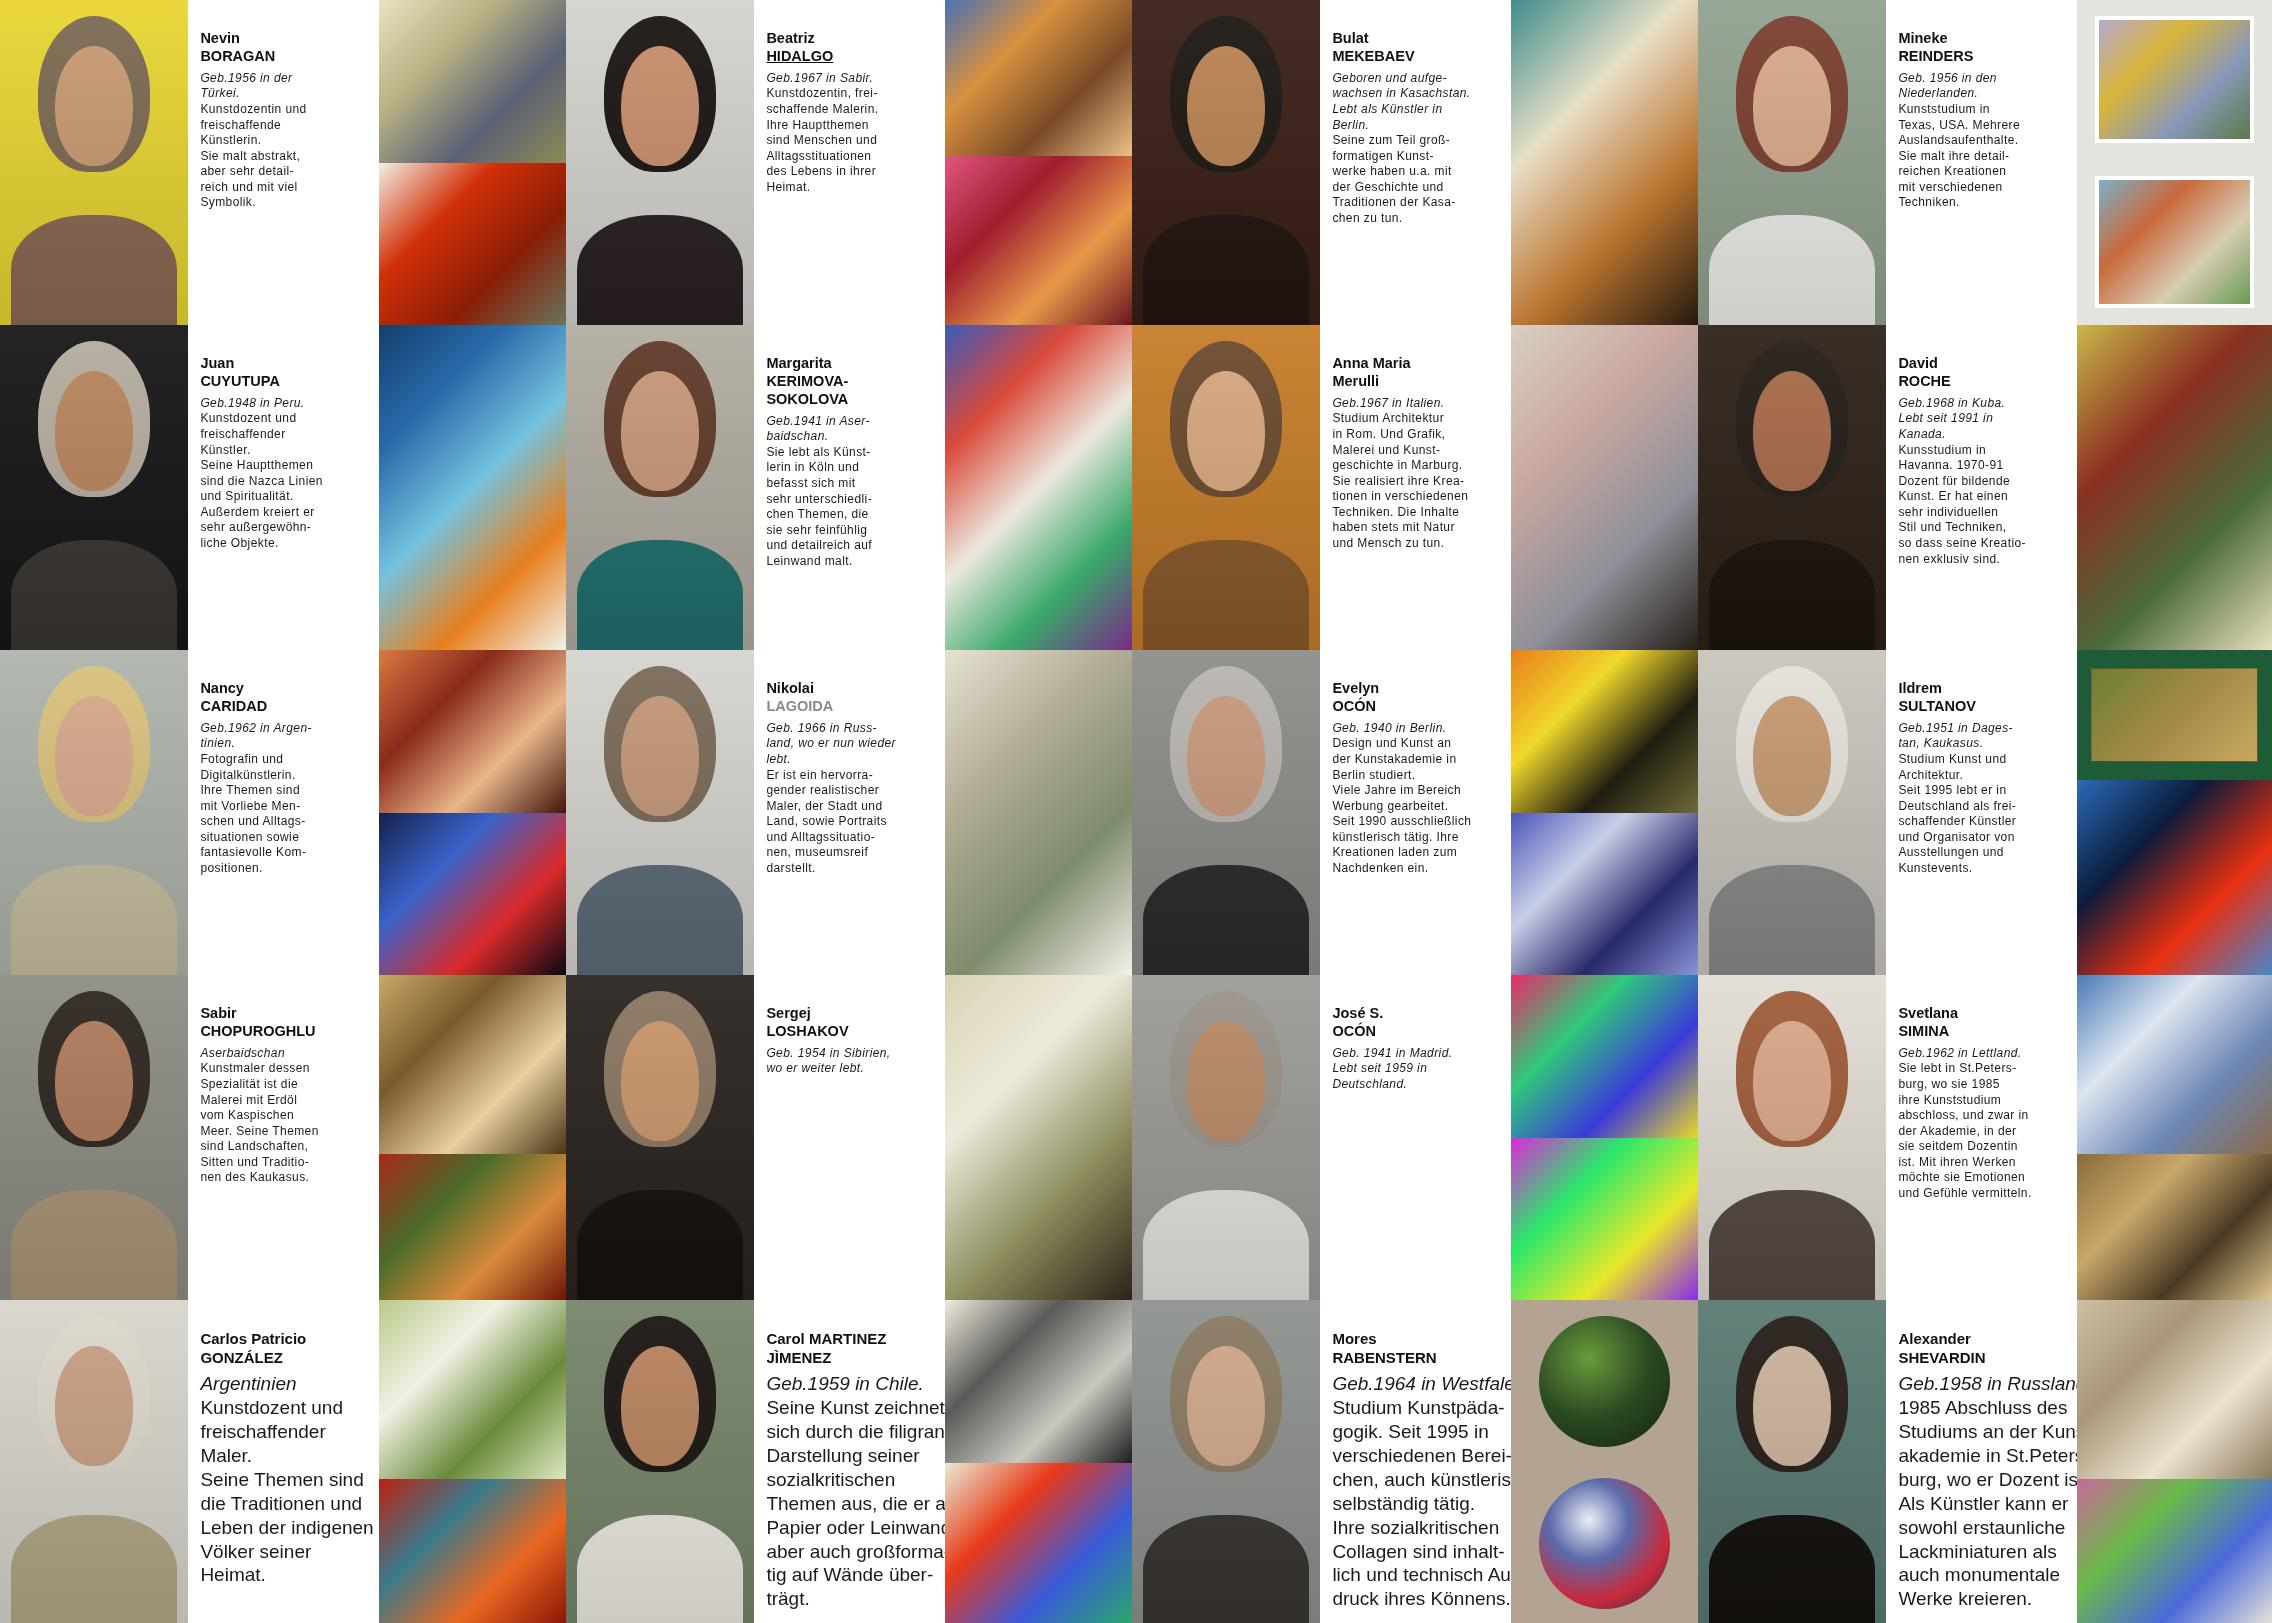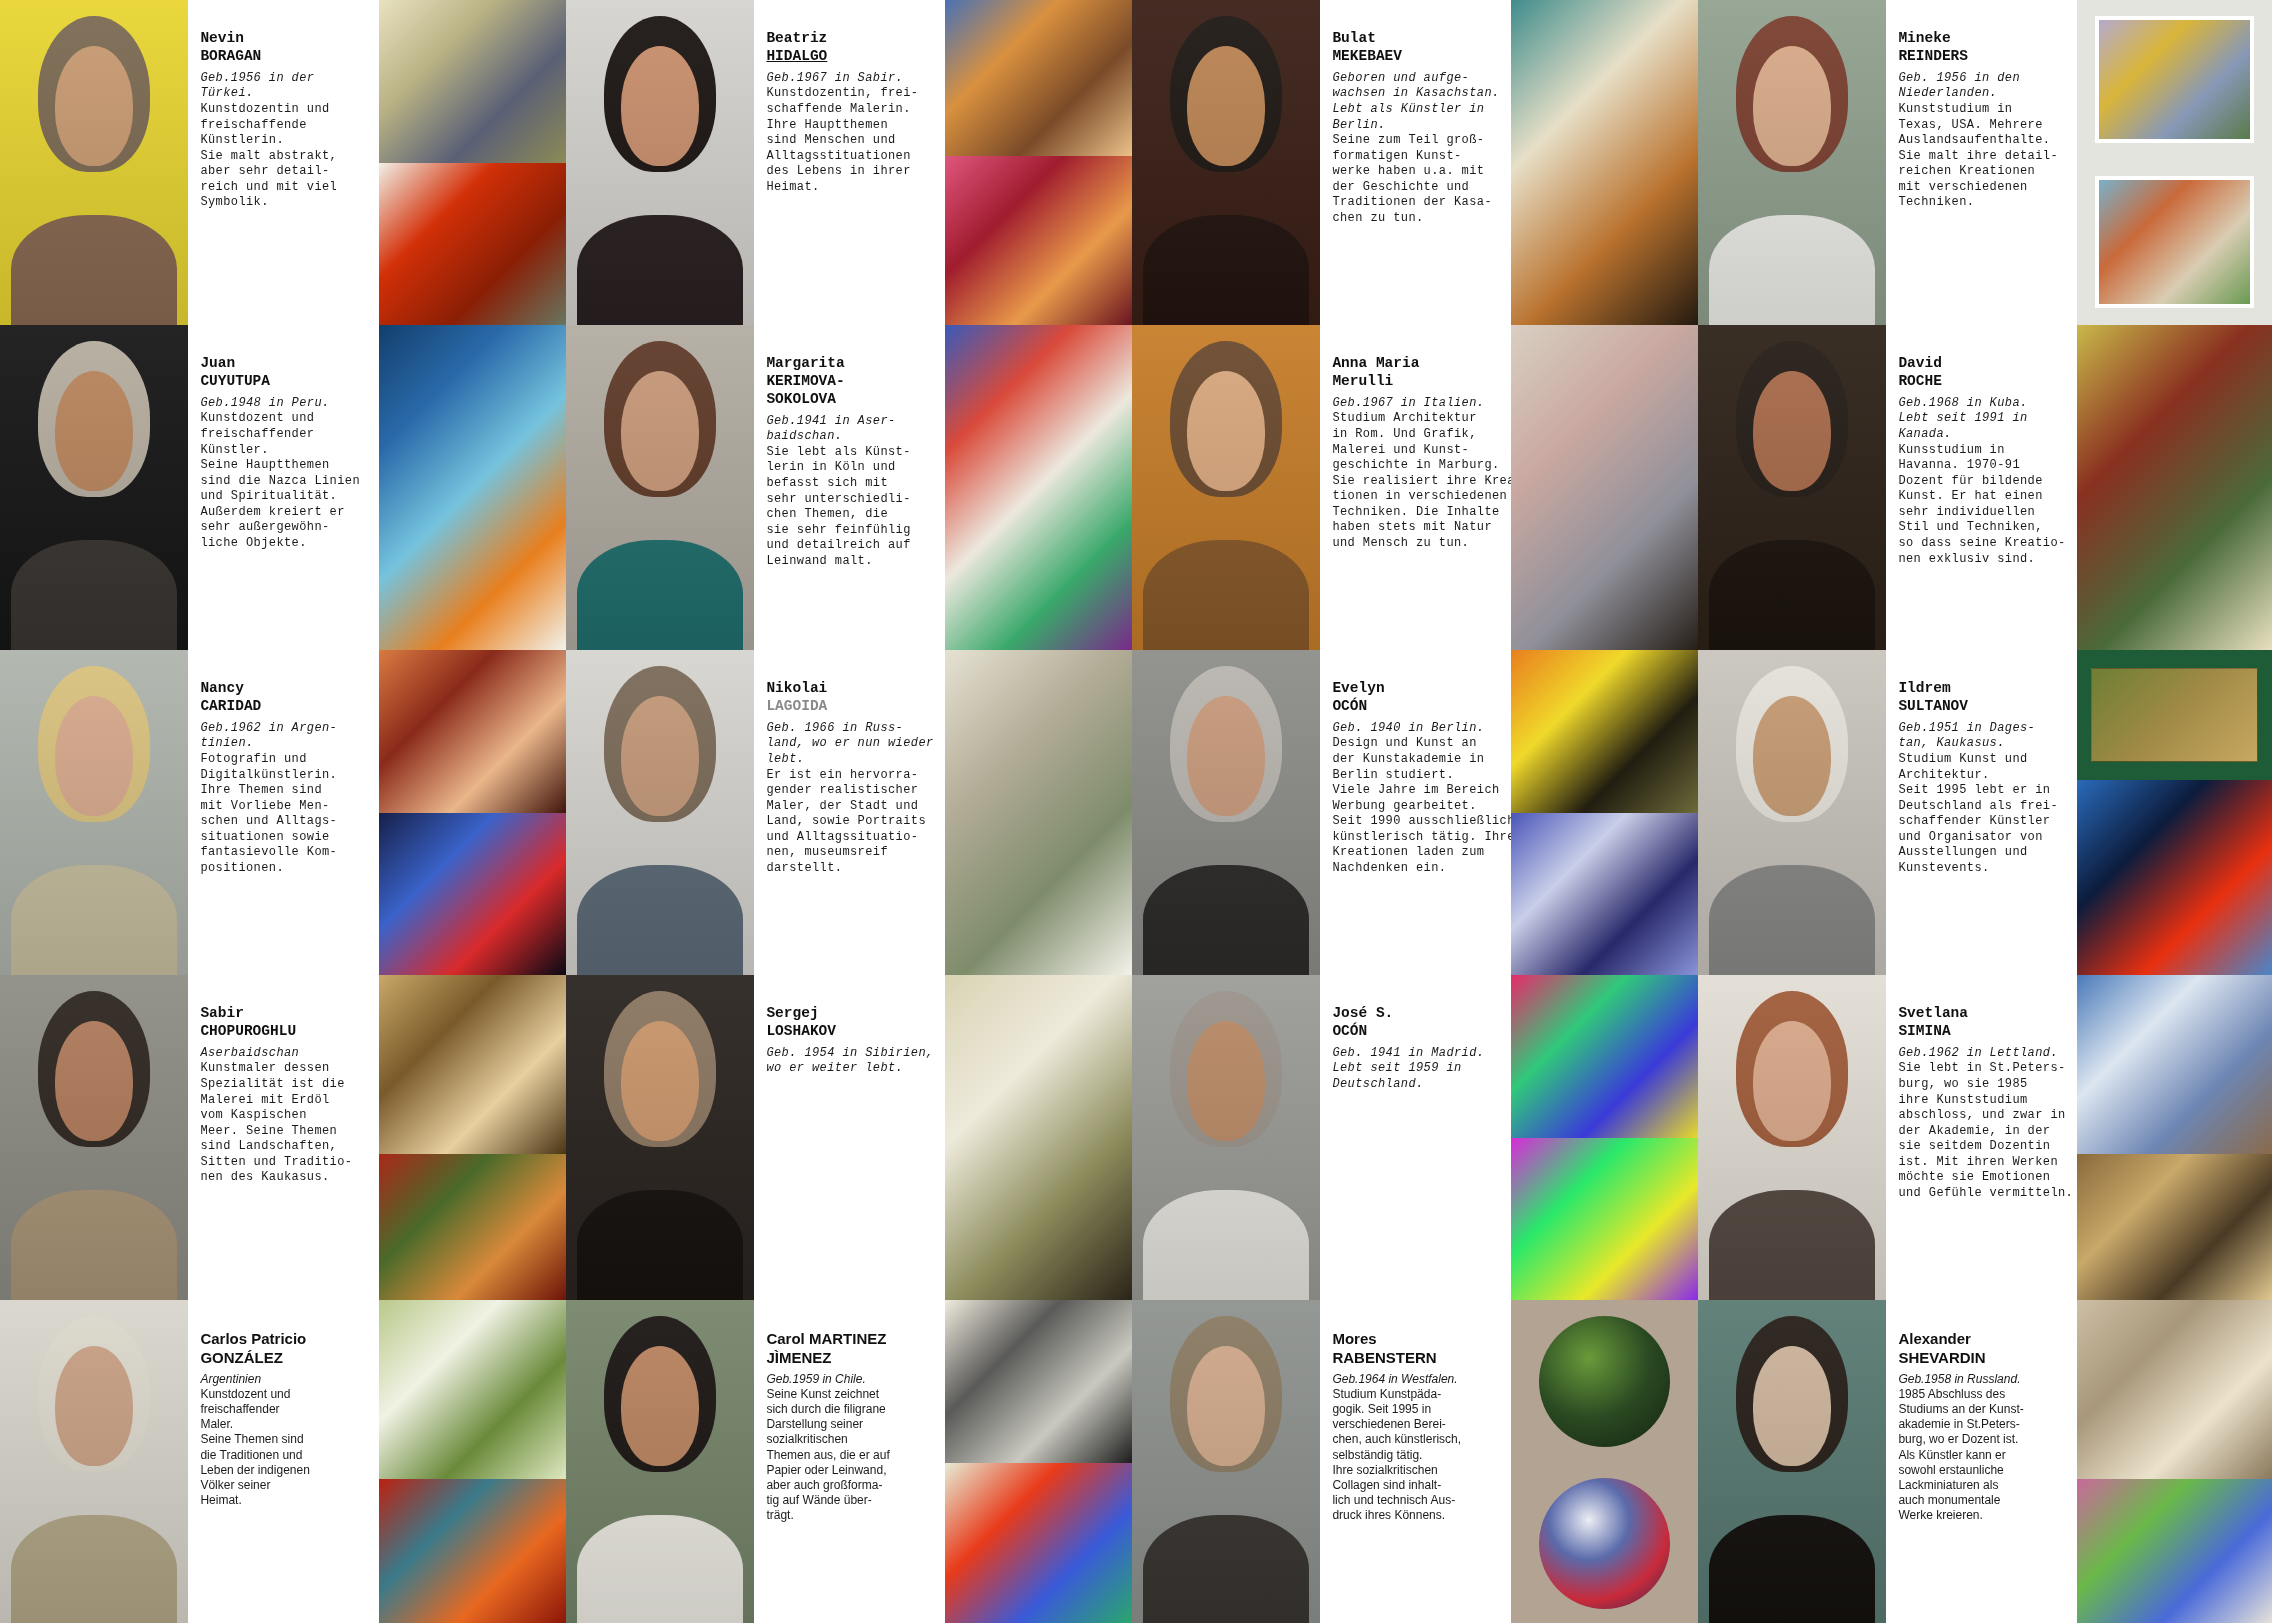--- a/index.html
+++ b/index.html
@@ -20,24 +20,24 @@
   
   .cell.text{background:#ffffff;box-sizing:border-box;padding:30px 8.3px 0 12.4px;color:#141414;}
   .pt-r1{padding-top:30px;}
   .pt-r2{padding-top:75px;}
   .pt-r3{padding-top:18px;}
   .pt-r4{padding-top:70px;}
   .pt-r5{padding-top:18.6px;}
   .a-name{font-weight:bold;font-size:14.5px;line-height:1.24;color:#101010;margin-bottom:4.8px;white-space:pre;}
   .a-origin{font-style:italic;}
   .a-origin,.a-bio{font-size:12px;line-height:1.3;white-space:pre;color:#1a1a1a;}
-  .wide{font-family:Liberation Mono, monospace;}
+  .wide{font-family:Liberation Sans, sans-serif;}
   .wide .a-origin,.wide .a-bio{letter-spacing:0.4px;}
   .condensed{font-family:"Liberation Sans",sans-serif;}
-  .condensed .a-origin,.condensed .a-bio{font-size:12px;line-height:1.26;letter-spacing:0;}
+  .condensed .a-origin,.condensed .a-bio{font-size:19px;line-height:1.26;letter-spacing:0;}
   .condensed .a-name{font-size:15px;}
   
   .cell.art{display:flex;flex-direction:column;background:#dddad2;}
   .seg{width:100%;position:relative;}
   .seg.insetwrap{display:flex;align-items:center;justify-content:center;}
   .seg.insetwrap .inner{width:82%;height:80%;border:4.1px solid #ffffff;box-sizing:border-box;}
   .seg.framewrap{display:flex;align-items:center;justify-content:center;}
   .seg.framewrap .inner{width:86%;height:72%;border:1.4px solid rgba(0,0,0,.35);box-sizing:border-box;}
   .seg.circlewrap{display:flex;align-items:center;justify-content:center;}
   .disc{width:70%;aspect-ratio:1/1;border-radius:50%;}

